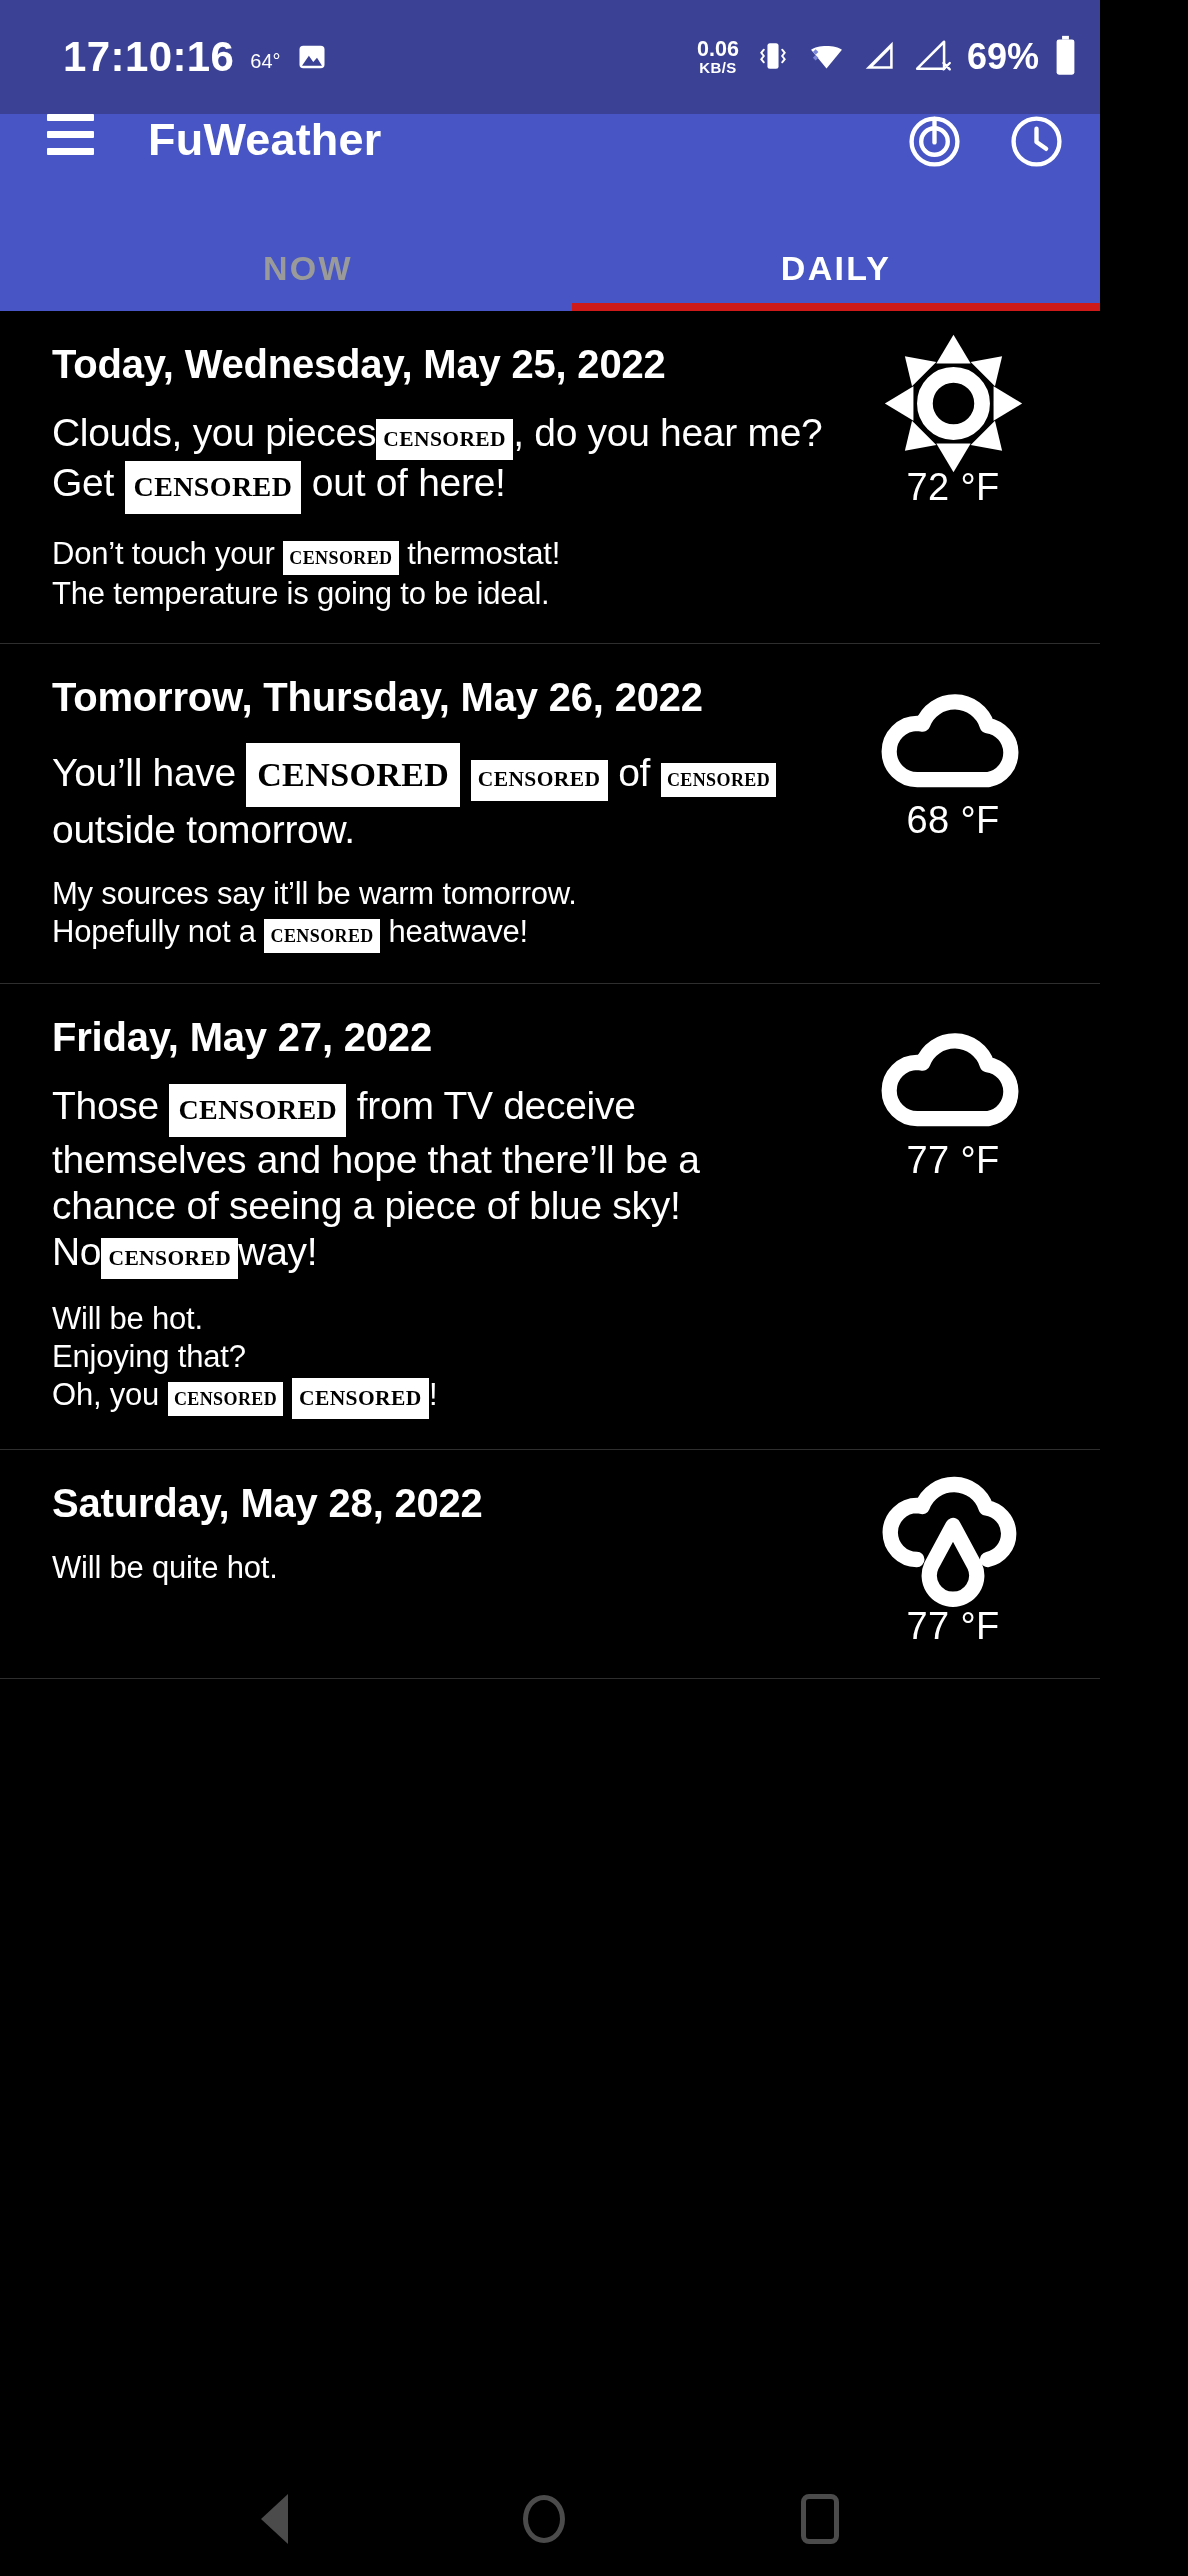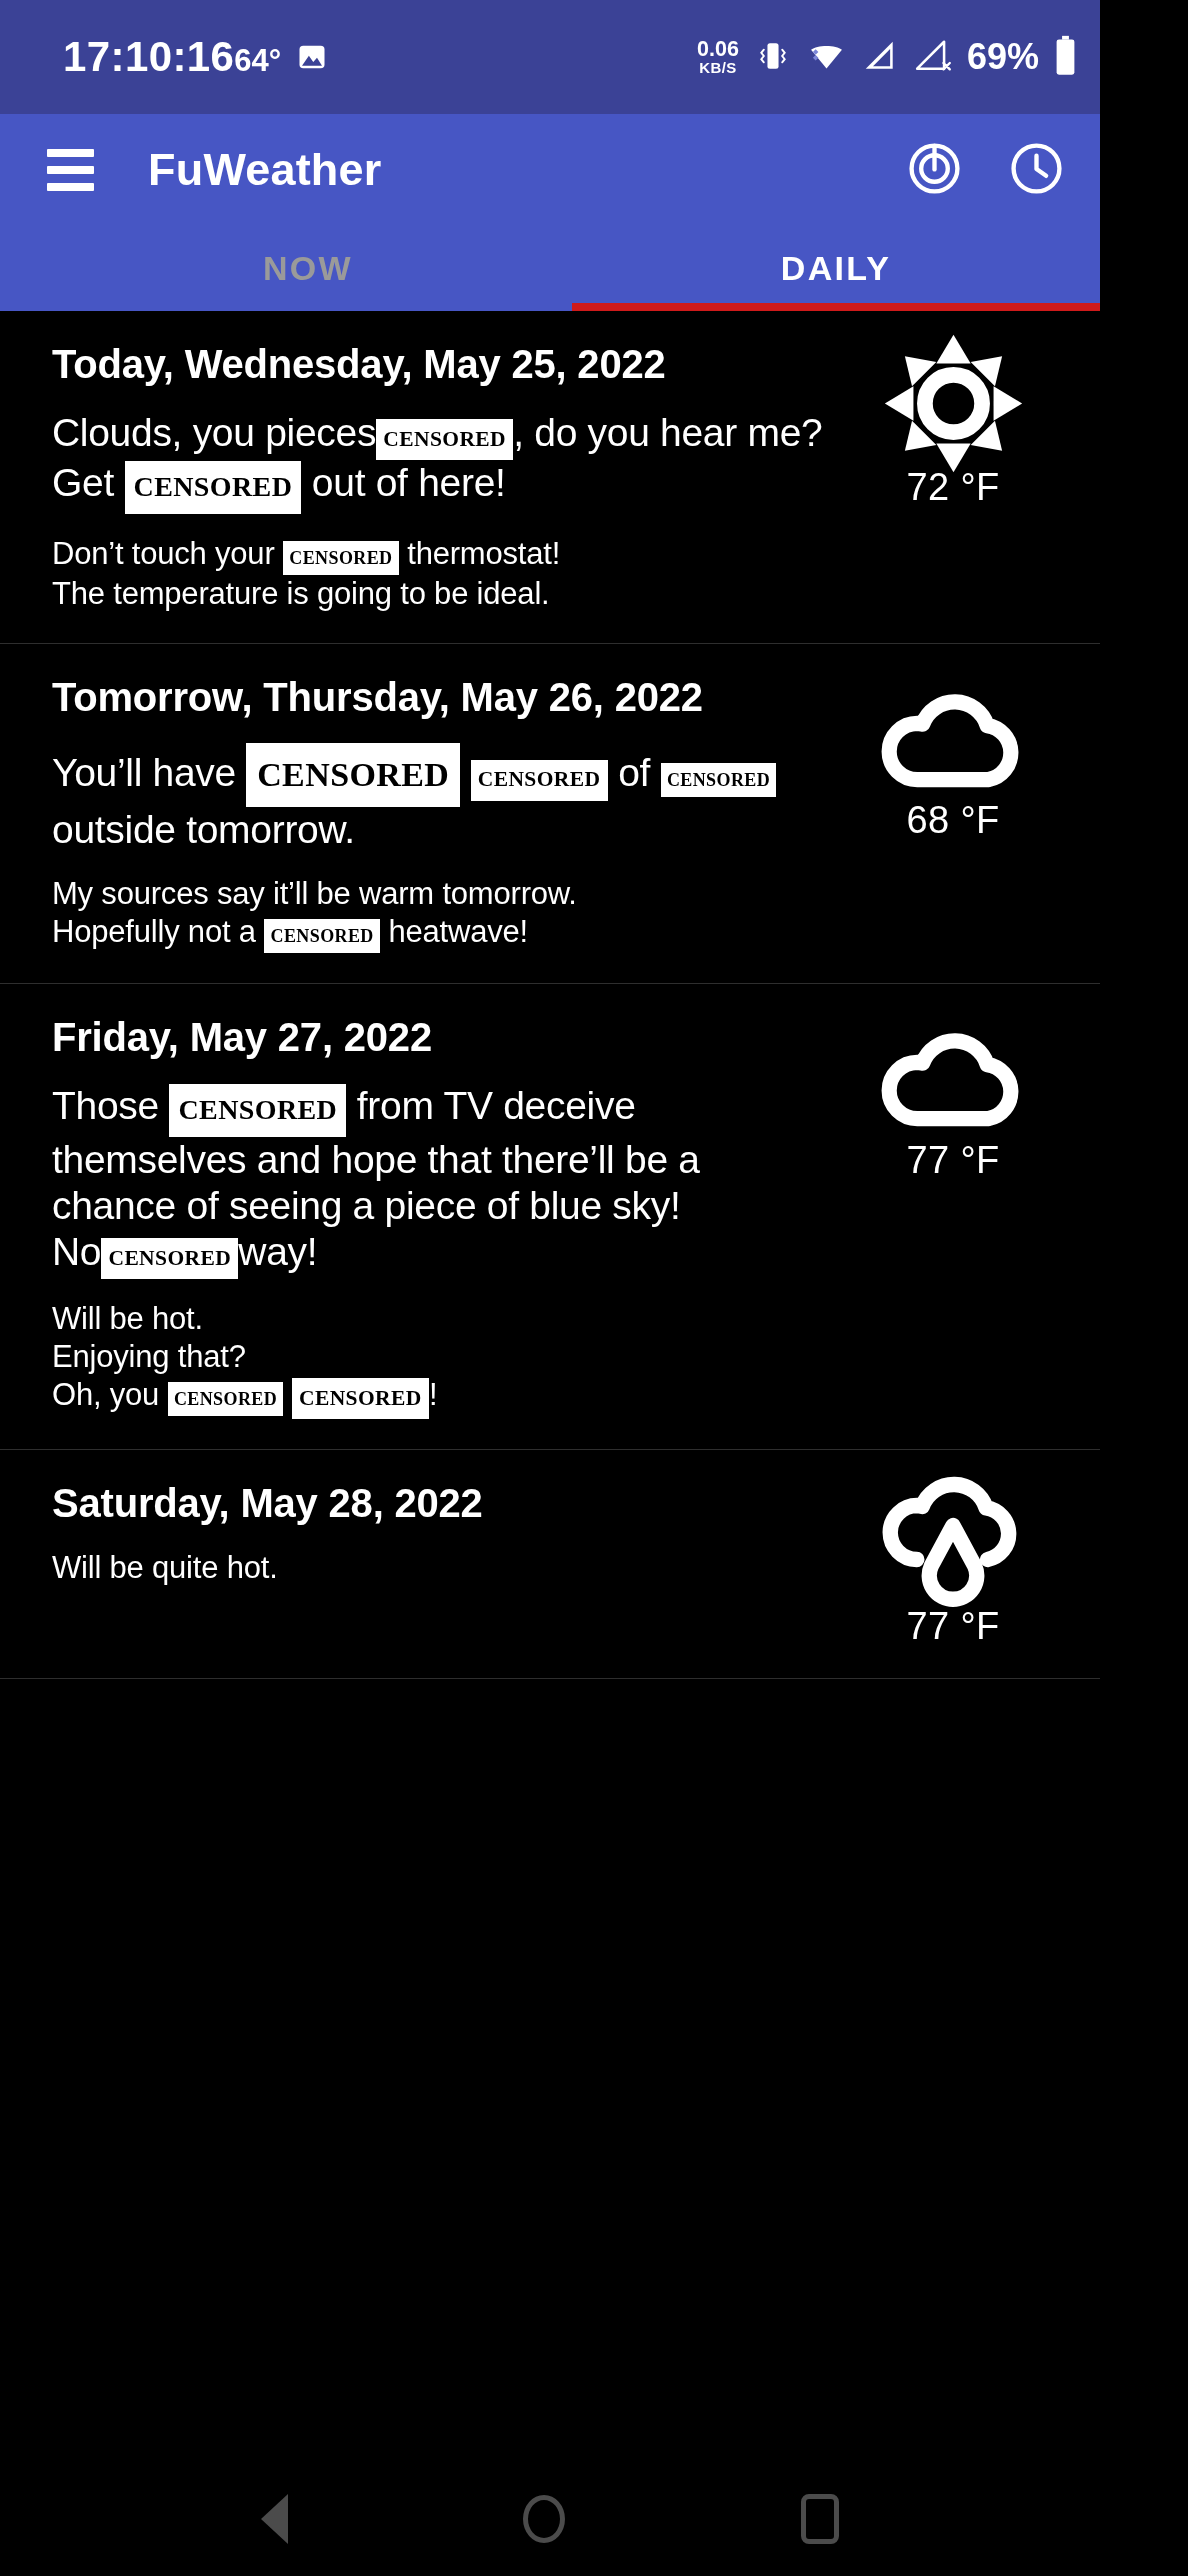--- a/index.html
+++ b/index.html
@@ -27,43 +27,44 @@
     padding: 0 23px 0 63px;
     color: #fff;
   }
   .sb-clock {
     font-size: 42px;
     font-weight: 700;
     letter-spacing: 0.4px;
     line-height: 1;
   }
   .sb-temp {
-    font-size: 31px;
-    font-weight: 700;
+    font-size: 20px;
+    font-weight: 400;
+    margin-left: 16px;
     line-height: 1;
     position: relative;
     top: 3.6px;
   }
   .sb-photo-icon { margin-left: 16px; display:flex; align-items:center; }
   .sb-spacer { flex: 1; }
   .sb-right { display: flex; align-items: center; gap: 15px; }
   .sb-rate {
     display: flex; flex-direction: column; align-items: center;
     line-height: 1.0;
   }
   .sb-rate .num { font-size: 21.5px; font-weight: 600; }
   .sb-rate .unit { font-size: 15px; font-weight: 600; letter-spacing: 0.4px; }
   .sb-batt { font-size: 36px; font-weight: 700; letter-spacing: 0px; }
 
   
   .appbar {
     height: 112px;
     background: #4756c4;
     display: flex;
-    align-items: center;
+    align-items: flex-start;
     padding: 0 36px 0 47px;
   }
   .hamburger { width: 47px; display: flex; flex-direction: column; gap: 9.8px; cursor: pointer; }
   .hamburger i { display:block; height: 7.2px; background: #fff; border-radius: 0.9px; }
   .app-title {
     color: #fff;
     font-size: 45px;
     font-weight: 700;
     margin-left: 54px;
     letter-spacing: 0.2px;

